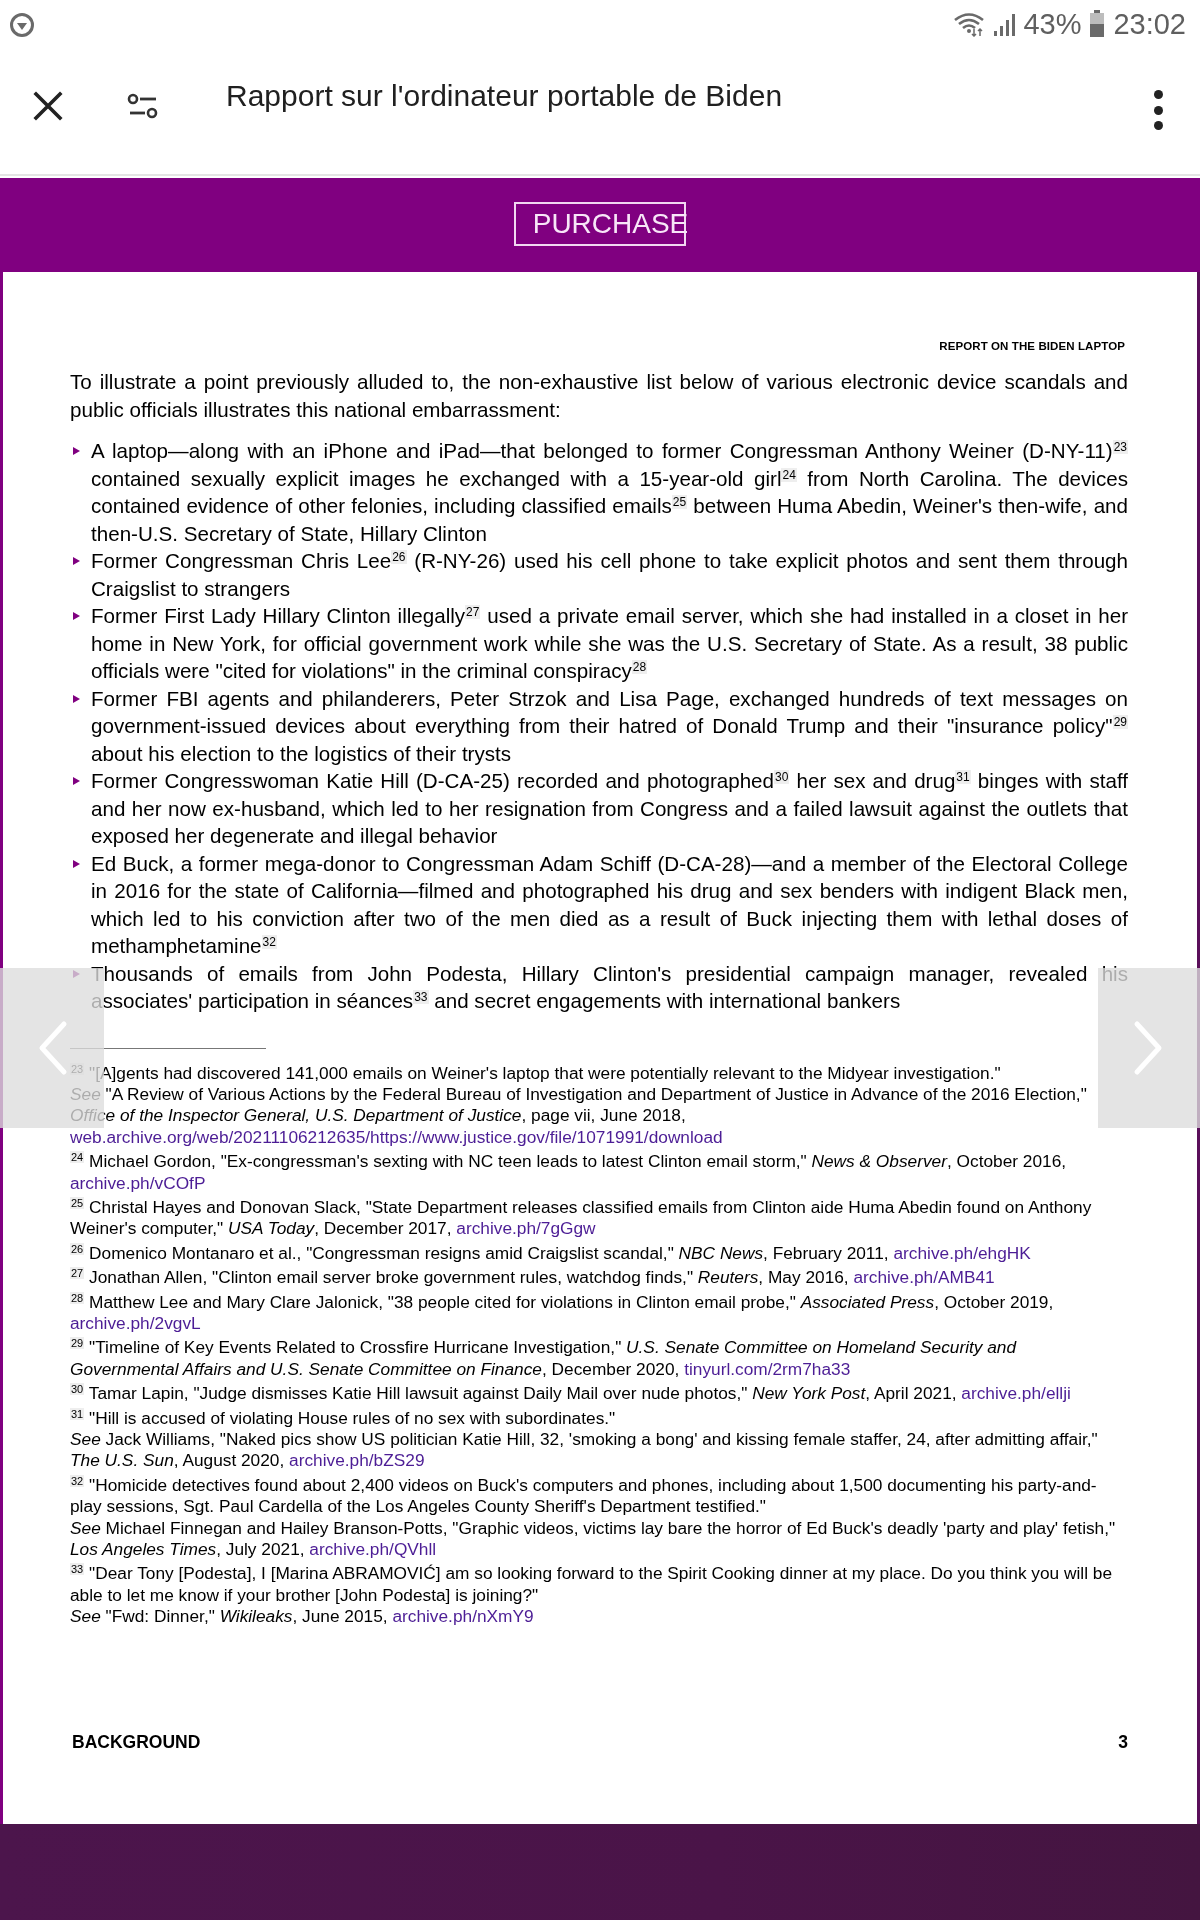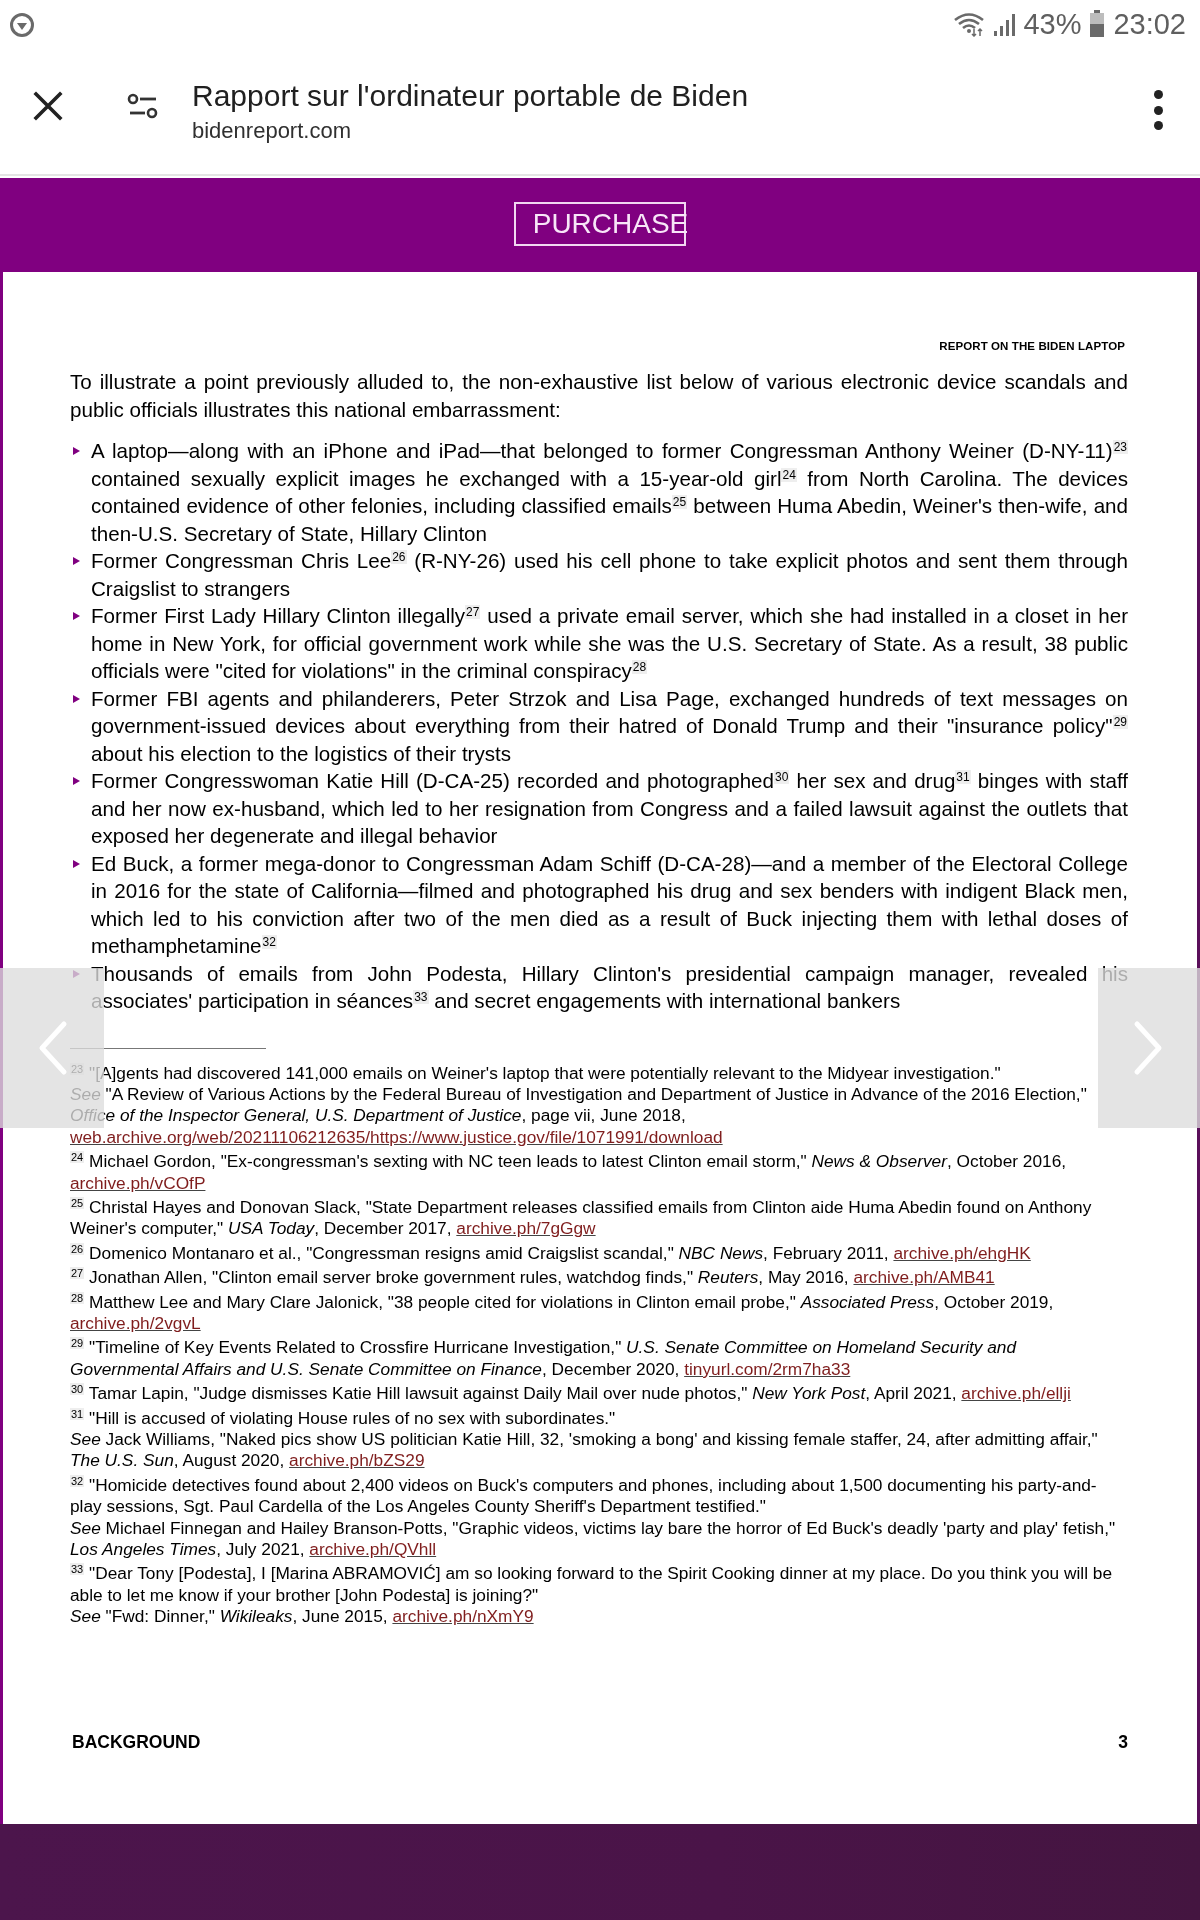--- a/index.html
+++ b/index.html
@@ -13,21 +13,21 @@
   .status-left-icon::after { content: ""; width: 0; height: 0; border-left: 5px solid transparent; border-right: 5px solid transparent; border-top: 7px solid #6a6a6a; margin-top: 3px; }
   .status-right { position: absolute; right: 14px; top: 6px; height: 36px; display: flex; align-items: center; gap: 8px;
     color: #5f5f5f; font-size: 29px; font-family: "Liberation Sans", sans-serif; }
   .status-right svg { display: block; }
 
   
   .tab-header { position: absolute; left: 0; top: 50px; width: 1200px; height: 126px; background: #fff; border-bottom: 2px solid #e4e4e4; }
   .close-btn { position: absolute; left: 28px; top: 36px; width: 40px; height: 40px; }
   .tune-btn { position: absolute; left: 124px; top: 36px; width: 40px; height: 40px; }
   .title-block { position: absolute; left: 192px; top: 28px; }
-  .page-title { font-size: 30px; color: #202020; line-height: 36px; }
+  .page-title { font-size: 30px; color: #202020; line-height: 36px; margin-left: 34px; }
   .page-url { font-size: 22px; color: #303030; line-height: 30px; margin-top: 2px; }
   .menu-btn { position: absolute; right: 36px; top: 40px; width: 12px; height: 40px; display: flex; flex-direction: column; justify-content: space-between; align-items: center; }
   .menu-btn span { width: 9px; height: 9px; background: #222; border-radius: 50%; display: block; }
 
   
   .purple-band { position: absolute; left: 0; top: 178px; width: 1200px; height: 94px; background: #800080; }
   .purchase-btn { position: absolute; left: 514px; top: 202px; width: 172px; height: 44px; border: 2px solid #f2d8f2;
     color: #f8e6f8; font-size: 28px; display: flex; align-items: center; justify-content: center; letter-spacing: 0px; padding-left: 21px; }
   .purchase-btn::before { content: ""; position: absolute; inset: 2px; border: 1px solid rgba(255,255,255,0.0); }
 
@@ -43,21 +43,21 @@
   ul.bullets { list-style: none; margin-top: 14px; }
   ul.bullets li { position: relative; padding-left: 21px; font-size: 20.6px; line-height: 27.5px; text-align: justify; }
   ul.bullets li .arrow { position: absolute; left: 3px; top: 10px; width: 0; height: 0;
     border-top: 4.5px solid transparent; border-bottom: 4.5px solid transparent; border-left: 7px solid #800080; }
   sup { font-size: 12px; line-height: 0; vertical-align: 7px; background: #eeeeee; padding: 0 1px; }
 
   .fn-rule { width: 196px; height: 1px; background: #777; margin-top: 33px; margin-bottom: 14px; }
   .footnotes { }
   .footnote { font-size: 17.3px; line-height: 21.4px; margin-bottom: 3px; }
   .footnote sup { font-size: 11px; vertical-align: 6px; }
-  .footnote a { color: #7f1d1d; text-decoration: underline; text-decoration-color: #444; }
+  .footnote a { color: #4c1d95; text-decoration-color: #444; }
   .footnote i { font-style: italic; }
 
   .page-footer { position: absolute; left: 69px; right: 69px; top: 1460px; display: flex; justify-content: space-between;
     font-size: 17.5px; font-weight: bold; }
 
   
   .bottom-band { position: absolute; left: 0; top: 1824px; width: 1200px; height: 96px;
     background: linear-gradient(90deg, #4c154c 0%, #4a1448 60%, #441540 100%); }
 
   
@@ -105,21 +105,20 @@
   <div class="tune-btn">
     <svg width="40" height="40" viewBox="0 0 40 40">
       <circle cx="9" cy="13" r="4" stroke="#333" stroke-width="2.6" fill="none"></circle>
       <path d="M16 13 H32" stroke="#333" stroke-width="2.8"></path>
       <path d="M6 27 H21" stroke="#333" stroke-width="2.8"></path>
       <circle cx="28" cy="27" r="4" stroke="#333" stroke-width="2.6" fill="none"></circle>
     </svg>
   </div>
   <div class="title-block">
     <div class="page-title">Rapport sur l'ordinateur portable de Biden</div>
-    <div class="page-url">bidenreport.com</div>
   </div>
   <div class="menu-btn">
     <span></span>
     <span></span>
     <span></span>
   </div>
 </div>
 
 <div class="purple-band"></div>
 <div class="purchase-btn">PURCHASE</div>

